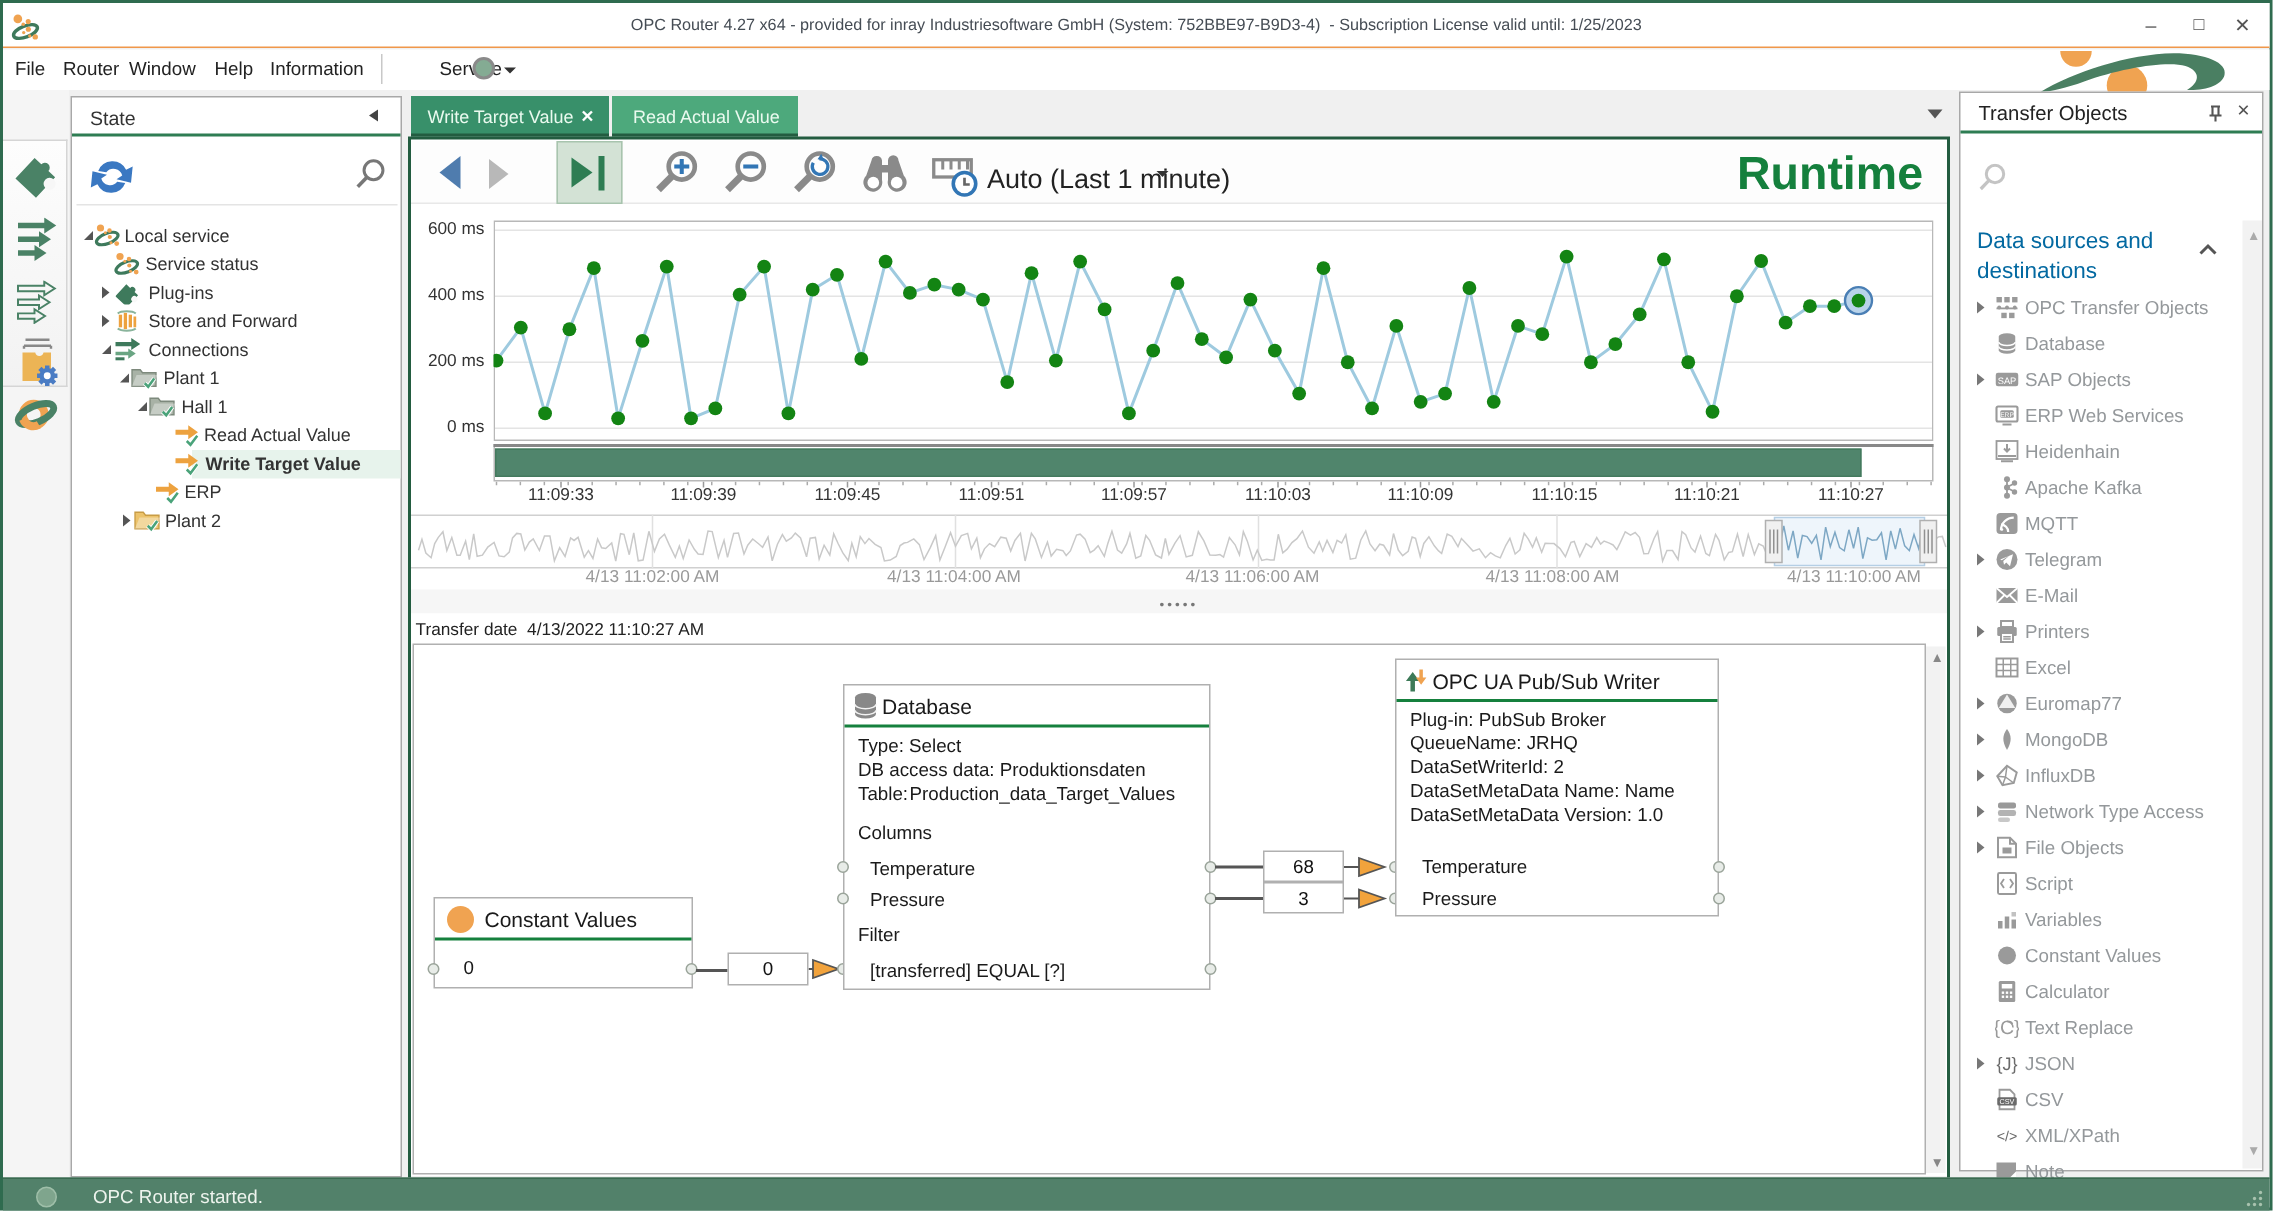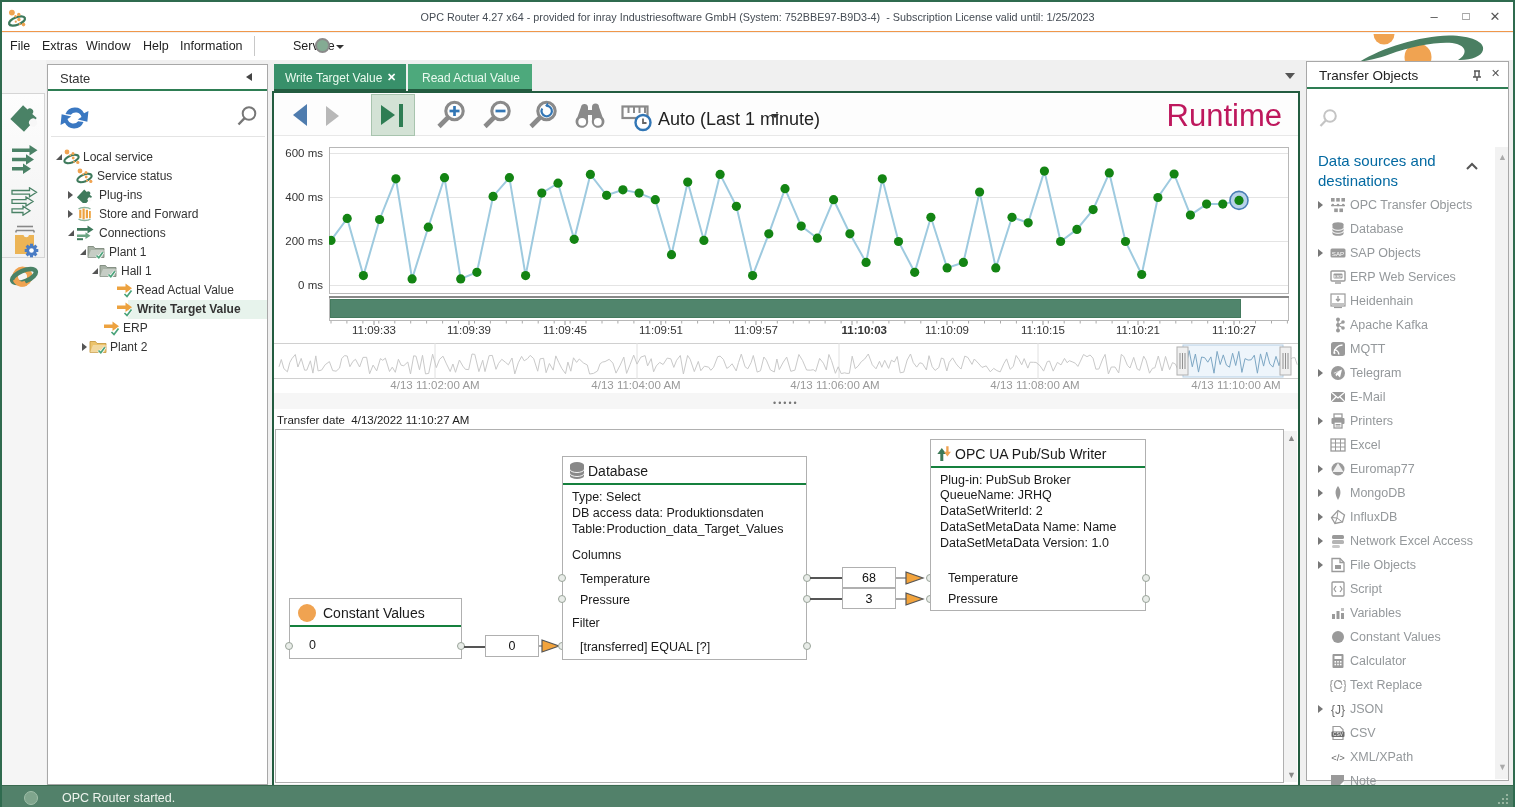--- a/index.html
+++ b/index.html
@@ -16,21 +16,21 @@
 
 
 #sidebar { position:absolute; left:0; top:58px; width:44px; height:725px; background:#f5f5f5; }
 #sidebar-top { position:absolute; left:0; top:33px; width:43px; height:165px; background:linear-gradient(#fdfdfd,#f2f2f2); border:1px solid #d5d5d5; border-left:none; }
 
 #state { position:absolute; left:45px; top:62px; width:221px; height:721px; background:#fff; border:1px solid #a8a8a8; }
 #state-hdr { position:absolute; left:0; top:0; width:219px; height:26px; border-bottom:2px solid #2e7d53; }
 #state-hdr .t { position:absolute; left:12px; top:6px; font-size:13px; color:#333; }
 .tree-row { position:absolute; height:19px; font-size:12px; color:#333; white-space:nowrap; }
 .tab { position:absolute; top:62px; height:27px; color:#eafaef; font-size:12px; text-align:center; }
-#runtime { position:absolute; font-size:31px; color:#be185d; width:200px; text-align:right; }
+#runtime { position:absolute; font-size:31px; color:#15803d; width:200px; text-align:right;font-weight:bold; }
 
 #rpanel { position:absolute; left:1304px; top:59px; width:203px; height:720px; background:#fff; border:1px solid #a8a8a8; }
 #rpanel-hdr { position:absolute; left:0; top:0; width:201px; height:27px; border-bottom:2px solid #2e7d53; }
 .rp-row { position:absolute; left:0; height:24px; font-size:12.5px; color:#94989b; white-space:nowrap; }
 .rp-row .ic { position:absolute; left:23px; top:4px; width:16px; height:16px; }
 .rp-row .tx { position:absolute; left:43px; top:5px; }
 .rp-tri { position:absolute; left:11px; top:8px; width:0; height:0; border-top:4px solid transparent; border-bottom:4px solid transparent; border-left:5px solid #777; }
 
 #statusbar { position:absolute; left:0; top:783px; width:1511px; height:22px; background:#52816a; border-top:1px solid #3a6a50; }
 
@@ -59,21 +59,21 @@
     </g>
   </svg>
   <div id="title-text">OPC Router 4.27 x64 - provided for inray Industriesoftware GmbH (System: 752BBE97-B9D3-4) &nbsp;- Subscription License valid until: 1/25/2023</div>
   <div class="winbtn" style="left:1415px;">–</div>
   <div class="winbtn" style="left:1447px;font-size:12px;">□</div>
   <div class="winbtn" style="left:1476px;">✕</div>
 </div>
 
 <div id="menubar">
   <div class="menu-item" style="left:8px;">File</div>
-  <div class="menu-item" style="left:40px;">Extras</div>
+  <div class="menu-item" style="left:40px;">Router</div>
   <div class="menu-item" style="left:84px;">Window</div>
   <div class="menu-item" style="left:141px;">Help</div>
   <div class="menu-item" style="left:178px;">Information</div>
   <div class="abs" style="left:252px;top:3px;width:1px;height:20px;background:#c8c8c8;"></div>
   <div class="menu-item" style="left:263px;margin-left:28px;">Service</div>
   <div class="abs" style="left:313px;top:5px;width:15px;height:15px;border-radius:50%;background:#84ab93;border:2px solid #8a8a8a;"></div>
   <div class="abs" style="left:334px;top:12px;width:0;height:0;border-left:4px solid transparent;border-right:4px solid transparent;border-top:4px solid #333;"></div>
 </div>
 
 <svg class="abs" style="left:1355px;top:32px;" width="135" height="55" viewBox="0 0 135 55">
@@ -387,21 +387,21 @@
 </svg>
 
 <div class="abs" style="left:327px;top:294px;width:960px;height:25px;border:1px solid #b8b8b8;background:#fff;"></div>
 <div class="abs" style="left:328px;top:297px;width:911px;height:19px;background:#50856c;border:1px solid #447a5e;"></div>
 <div class="abs" style="left:327px;top:294px;width:960px;height:2px;background:#888;"></div>
 <div class="abs" style="left:337px;top:322px;width:70px;text-align:center;font-size:11.5px;color:#333;">11:09:33</div>
 <div class="abs" style="left:432px;top:322px;width:70px;text-align:center;font-size:11.5px;color:#333;">11:09:39</div>
 <div class="abs" style="left:528px;top:322px;width:70px;text-align:center;font-size:11.5px;color:#333;">11:09:45</div>
 <div class="abs" style="left:624px;top:322px;width:70px;text-align:center;font-size:11.5px;color:#333;">11:09:51</div>
 <div class="abs" style="left:719px;top:322px;width:70px;text-align:center;font-size:11.5px;color:#333;">11:09:57</div>
-<div class="abs" style="left:815px;top:322px;width:70px;text-align:right;font-size:11.5px;color:#333;font-weight:bold;">11:10:03</div>
+<div class="abs" style="left:815px;top:322px;width:70px;text-align:center;font-size:11.5px;color:#333;">11:10:03</div>
 <div class="abs" style="left:910px;top:322px;width:70px;text-align:center;font-size:11.5px;color:#333;">11:10:09</div>
 <div class="abs" style="left:1006px;top:322px;width:70px;text-align:center;font-size:11.5px;color:#333;">11:10:15</div>
 <div class="abs" style="left:1101px;top:322px;width:70px;text-align:center;font-size:11.5px;color:#333;">11:10:21</div>
 <div class="abs" style="left:1197px;top:322px;width:70px;text-align:center;font-size:11.5px;color:#333;">11:10:27</div>
 <svg class="abs" style="left:327px;top:319px" width="960" height="6" viewBox="0 0 960 6">
           <line x1="45" y1="0" x2="45" y2="4" stroke="#999"></line>
           <line x1="140" y1="0" x2="140" y2="4" stroke="#999"></line>
           <line x1="236" y1="0" x2="236" y2="4" stroke="#999"></line>
           <line x1="332" y1="0" x2="332" y2="4" stroke="#999"></line>
           <line x1="427" y1="0" x2="427" y2="4" stroke="#999"></line>
@@ -764,21 +764,21 @@
         </div>
 <div class="rp-row" style="top:467px;">
           <div class="rp-tri"></div>
           <svg class="ic" viewBox="0 0 16 16">
             <g fill="#9a9a9a">
               <rect x="2" y="2" width="12" height="4" rx="1.5"></rect>
               <rect x="2" y="7" width="12" height="4" rx="1.5" opacity="0.75"></rect>
               <rect x="2" y="12" width="8" height="3" rx="1.5" opacity="0.55"></rect>
             </g>
           </svg>
-          <div class="tx">Network Excel Access</div>
+          <div class="tx">Network Type Access</div>
         </div>
 <div class="rp-row" style="top:491px;">
           <div class="rp-tri"></div>
           <svg class="ic" viewBox="0 0 16 16">
             <path d="M2 1.5 h8 l4 4 V14.5 H2 z" fill="none" stroke="#9a9a9a" stroke-width="1.3"></path>
             <path d="M10 1.5 v4 h4" fill="none" stroke="#9a9a9a" stroke-width="1.3"></path>
             <rect x="5" y="8" width="6" height="4" fill="#9a9a9a"></rect>
           </svg>
           <div class="tx">File Objects</div>
         </div>

